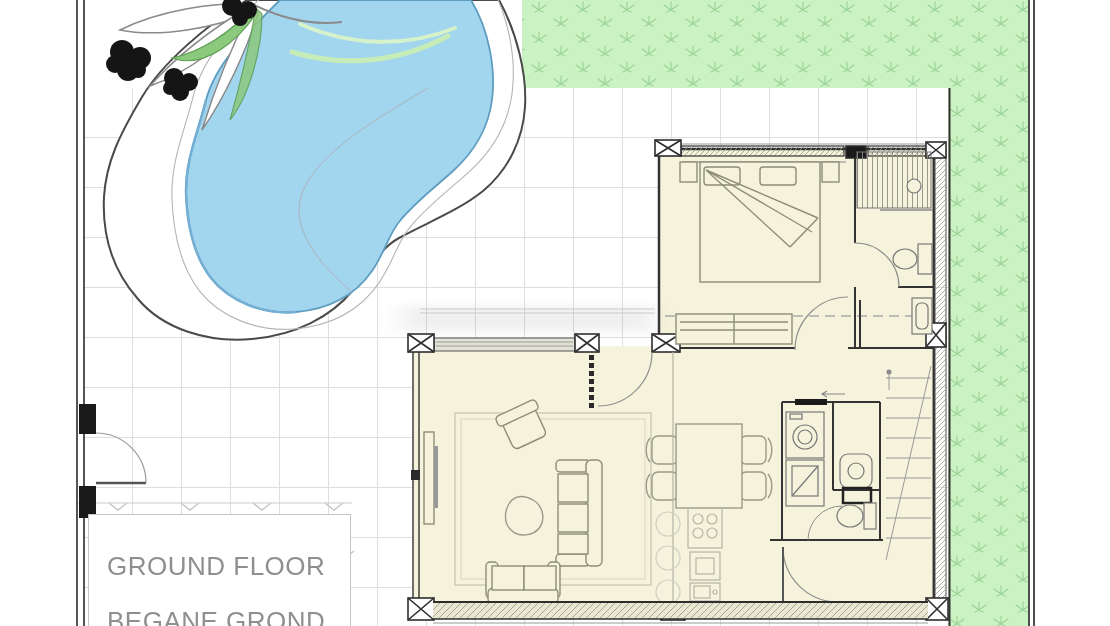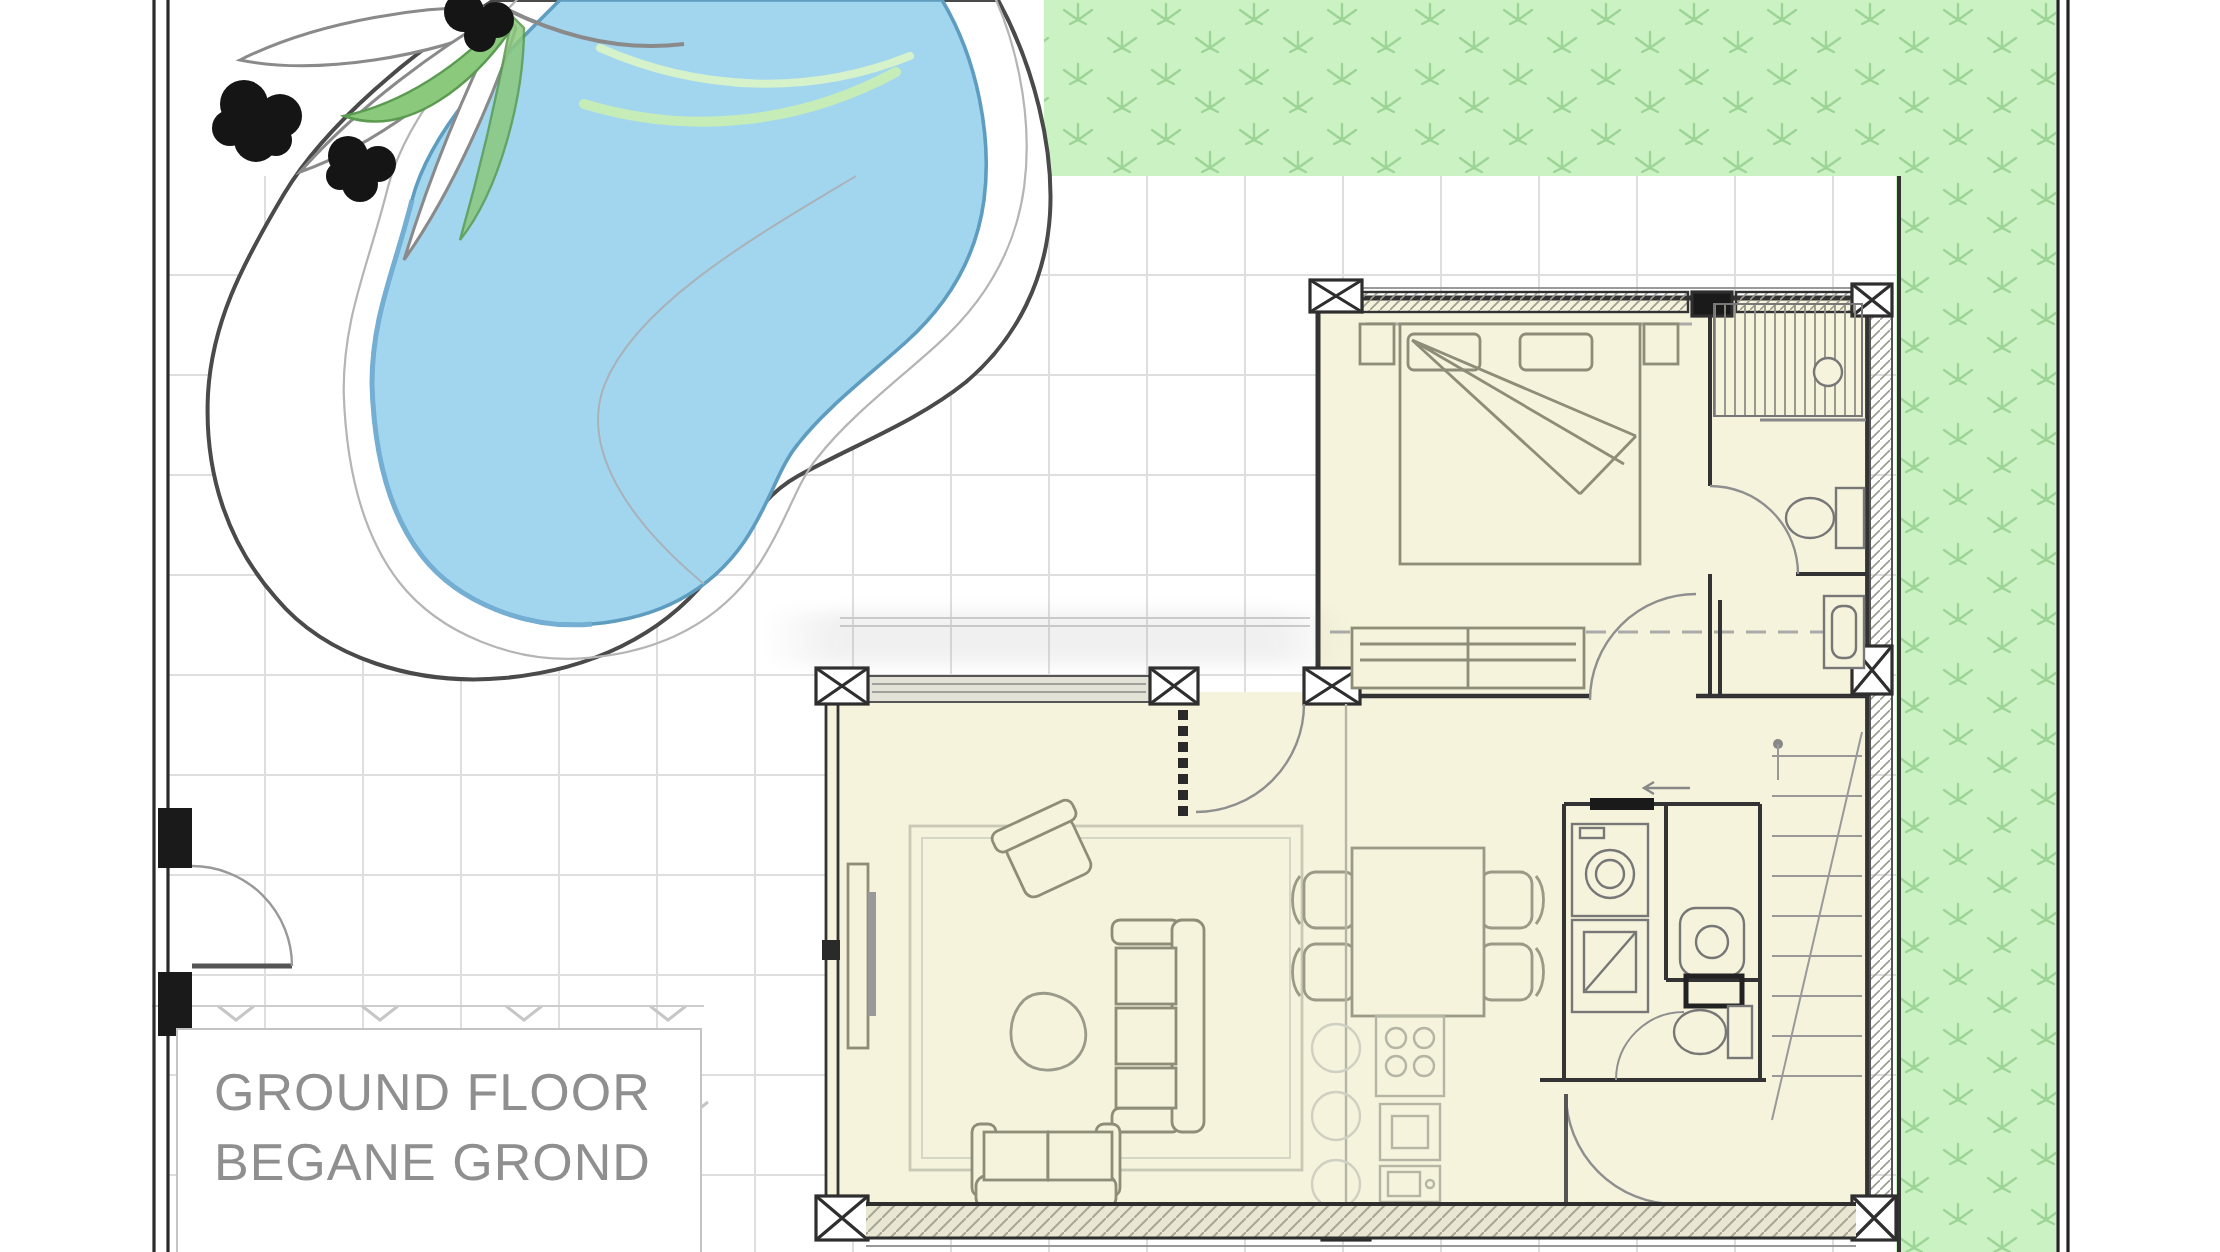--- a/index.html
+++ b/index.html
@@ -9,21 +9,21 @@
     --shrub:#151515; --palm-green:#8bc97d;
   }
   html,body{margin:0;padding:0;background:#ffffff;}
   .canvas{position:relative;width:1110px;height:626px;overflow:hidden;background:#fff;
           font-family:"Liberation Sans", sans-serif;}
   svg{position:absolute;left:0;top:0;}
   .label-box{position:absolute;left:88px;top:514px;width:263px;height:160px;
              background:#ffffff;border:1px solid #c4c4c4;box-sizing:border-box;
              padding:14px 0 0 18px;}
   .label-box .line{font-size:26px;line-height:35px;color:var(--label-text);
-                   letter-spacing:0.5px;white-space:nowrap;}
+                   letter-spacing:0.5px;white-space:nowrap;margin-top:20px;}
   .watermark{position:absolute;left:382px;top:306px;width:292px;height:26px;
              background:linear-gradient(90deg,rgba(140,140,140,0) 0%,rgba(140,140,140,.28) 12%,rgba(140,140,140,.28) 88%,rgba(140,140,140,0) 100%);
              border-radius:13px;filter:blur(4px);opacity:.45;}
 </style>
 </head>
 <body>
 
 <div class="canvas">
 
 <svg width="1110" height="626" viewBox="0 0 1110 626">

